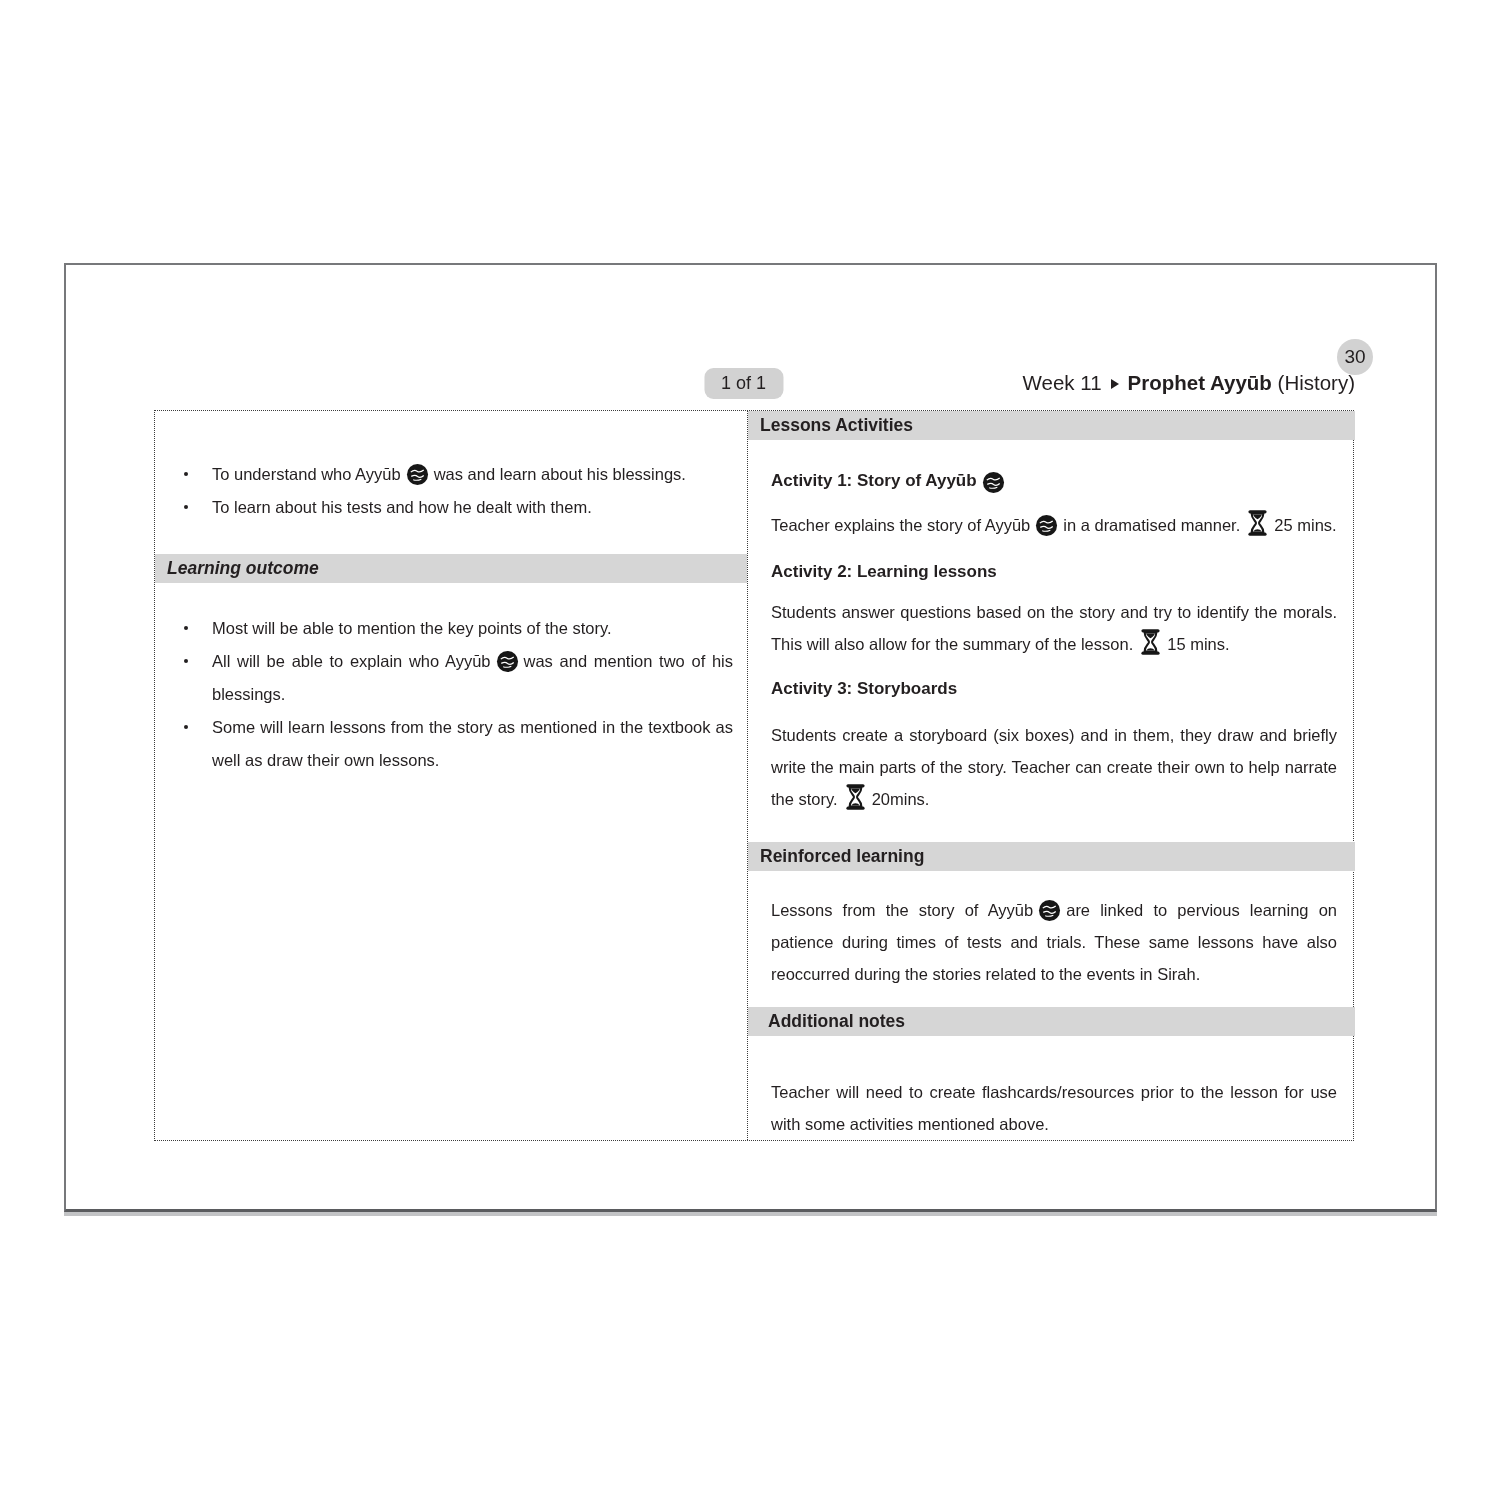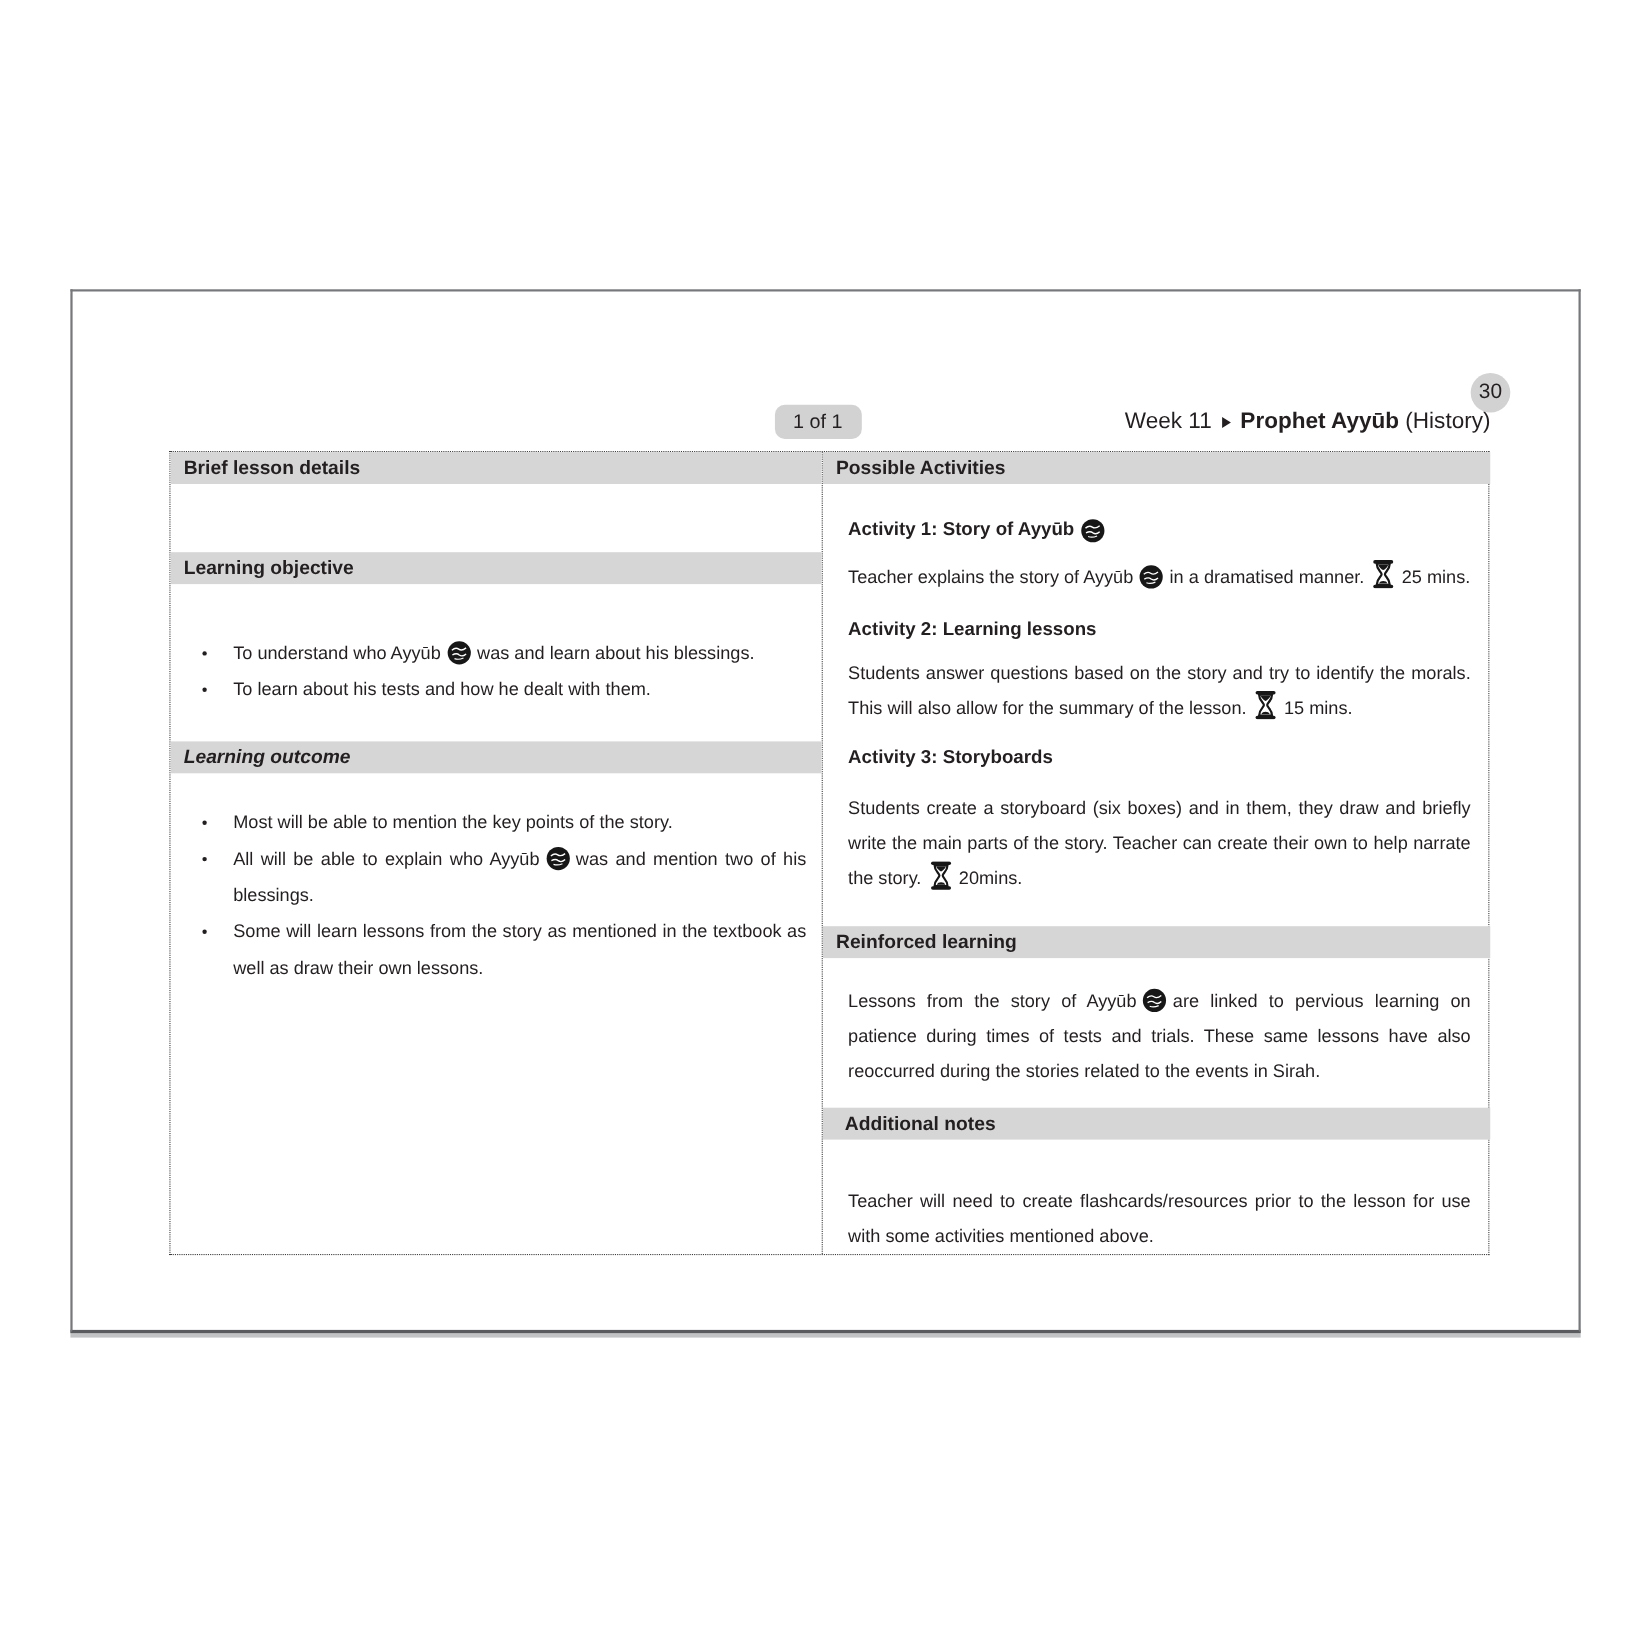--- a/index.html
+++ b/index.html
@@ -137,24 +137,22 @@
       <span class="tri"></span>
       <span class="b">Prophet Ayyūb</span>
       <span> (History)</span>
     </div>
   </div>
 
   <div class="box">
 
     <div class="col colL">
 
-      <div class="bar">Brief lesson details</div>
-
-
-      <div class="bar bar-objective">Learning objective</div>
+
+
 
       <div class="bullets obj-bullets">
         <div class="bullet">
           <span class="dot"></span>
           <div class="btext"><span>To understand who Ayyūb</span><span class="seal"><svg width="23" height="23" viewBox="0 0 24 24">
                   <circle cx="12" cy="12" r="11" fill="#171717"></circle>
                   <path d="M5 9.5 q3.5 -3 6.5 -1 q3 2 7 -1.2" stroke="#fff" fill="none" stroke-width="1.3"></path>
                   <path d="M5.5 14 q4 -2.2 6.5 0 q3 2.2 6.5 -1" stroke="#fff" fill="none" stroke-width="1.3"></path>
                   <path d="M7.5 17.5 q4 1.4 8.5 -0.6" stroke="#fff" fill="none" stroke-width="1.1"></path>
                 </svg></span><span>was and learn about his blessings.</span></div>
@@ -183,21 +181,21 @@
         </div>
         <div class="bullet">
           <span class="dot"></span>
           <div class="btext">Some will learn lessons from the story as mentioned in the textbook as well as draw their own lessons.</div>
         </div>
       </div>
     </div>
 
     <div class="col colR">
 
-      <div class="bar">Possible Activities</div>
+      <div class="bar">Lessons Activities</div>
 
       <p class="act-title a1-title">
           <span>Activity 1: Story of Ayyūb</span>
           <span class="seal"><svg width="23" height="23" viewBox="0 0 24 24">
               <circle cx="12" cy="12" r="11" fill="#171717"></circle>
               <path d="M5 9.5 q3.5 -3 6.5 -1 q3 2 7 -1.2" stroke="#fff" fill="none" stroke-width="1.3"></path>
               <path d="M5.5 14 q4 -2.2 6.5 0 q3 2.2 6.5 -1" stroke="#fff" fill="none" stroke-width="1.3"></path>
               <path d="M7.5 17.5 q4 1.4 8.5 -0.6" stroke="#fff" fill="none" stroke-width="1.1"></path>
             </svg></span>
         </p>

